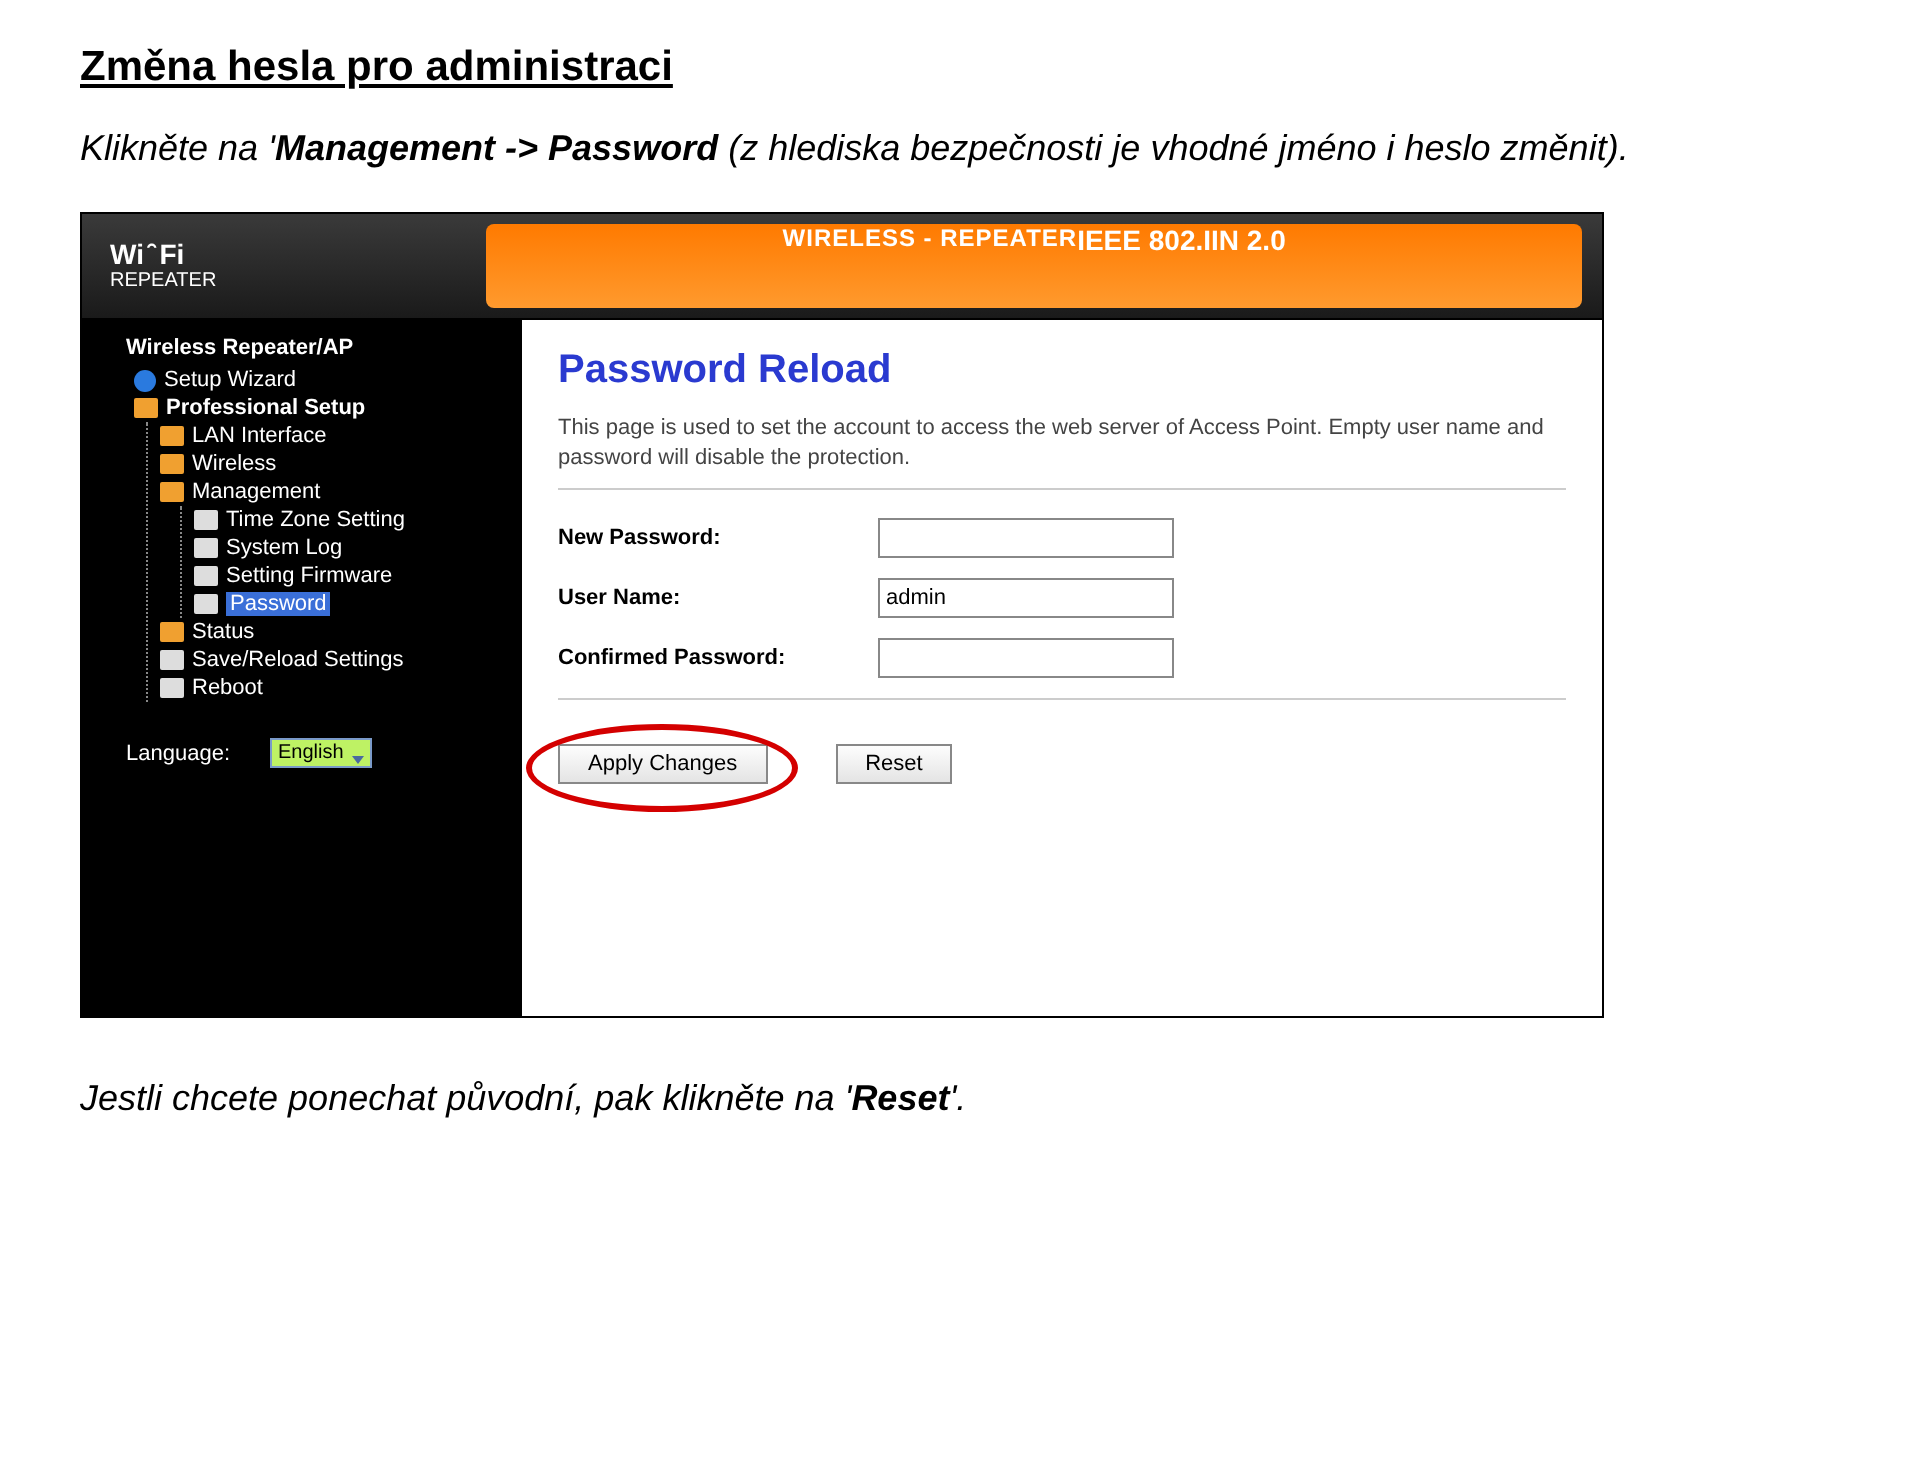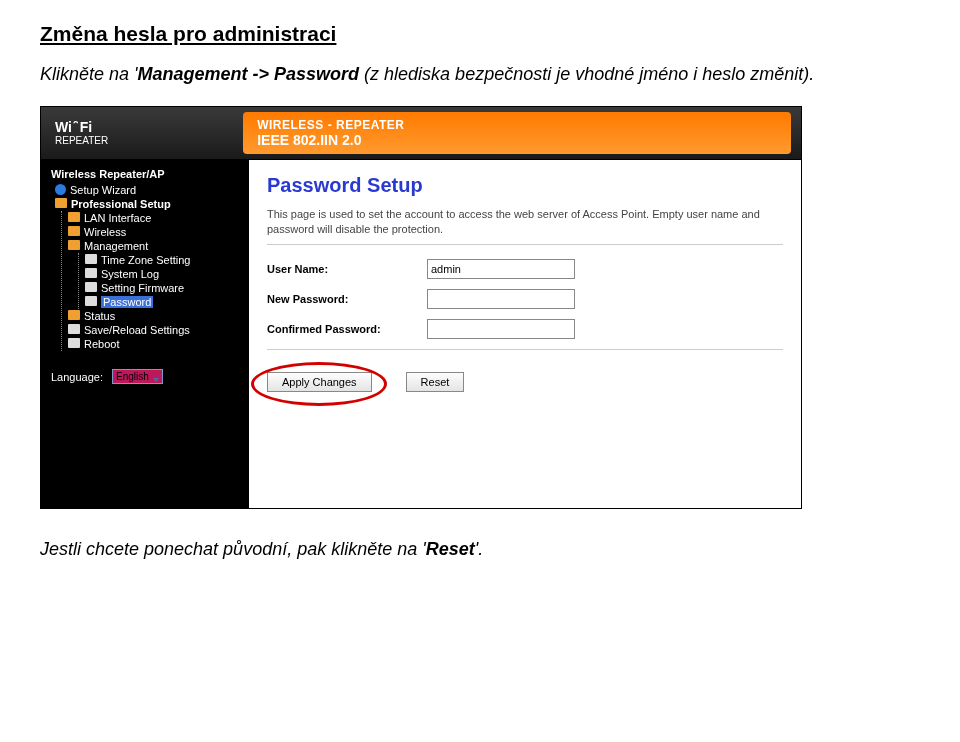--- a/index.html
+++ b/index.html
@@ -6,36 +6,36 @@
   .page{padding:22px 40px 30px 40px}
   .doc-title{font-size:21px;font-weight:bold;text-decoration:underline;margin-bottom:16px}
   .doc-p{font-size:18px;line-height:1.35;margin:10px 0}
   .italic{font-style:italic}
   .bold{font-weight:bold}
   
   .app{width:760px;margin:20px 0 28px 0;background:#000;border:1px solid #000}
   .app-head{height:52px;background:linear-gradient(#3a3a3a,#1a1a1a);display:flex;align-items:center;color:#fff;border-bottom:1px solid #000}
   .logo{margin-left:14px;font-size:10px;line-height:1.1}
   .logo-wf{font-size:14px;font-weight:bold}
-  .banner{margin-left:135px;background:linear-gradient(#ff7a00,#ff9a2e);height:42px;border-radius:4px;flex:1;margin-right:10px;display:flex;flex-direction:column;justify-content:center;padding:0 14px;color:#fff}
+  .banner{margin-left:135px;background:linear-gradient(#ff7a00,#ff9a2e);height:42px;border-radius:4px;flex:1;margin-right:10px;display:flex;justify-content:center;padding:0 14px;color:#fff}
   .banner-t1{font-size:12px;font-weight:bold;letter-spacing:.5px}
   .banner-t2{font-size:14px;font-weight:bold}
   .body-row{display:flex;background:#000;min-height:348px}
-  .sidebar{width:192px;background:#000;color:#fff;font-size:11px;padding:8px 6px 8px 10px}
+  .sidebar{width:192px;background:#000;color:#fff;font-size:11px;padding:8px 6px 8px 22px}
   .side-title{font-weight:bold;font-size:11px;margin-bottom:3px}
-  .side-item{display:flex;align-items:flex-start;gap:4px;padding:1px 0;margin-left:4px}
+  .side-item{display:flex;align-items:center;gap:4px;padding:1px 0;margin-left:4px}
   .side-sub{margin-left:20px}
   .side-sub .side-item{margin-left:0}
   .ic{width:12px;height:10px;background:#f0a030;border-radius:1px;display:inline-block;flex:none}
   .ic-blue{background:#2a7adf;border-radius:50%;width:11px;height:11px}
   .ic-doc{background:#ddd}
   .hl{background:#3a6fd8;color:#fff;padding:0 2px}
   .dotline{border-left:1px dotted #888;margin-left:10px;padding-left:6px}
-  .lang-row{margin-top:18px;font-size:11px;color:#fff;display:flex;align-items:center;gap:9px}
-  .sel-lang{background:#be185d;color:#000;font-size:10px;padding:1px 3px;border:1px solid #7a9ac9;display:flex;align-items:flex-end;gap:4px}
+  .lang-row{margin-top:18px;font-size:11px;color:#fff;display:flex;align-items:center;gap:20px}
+  .sel-lang{background:#bef264;color:#000;font-size:10px;padding:1px 3px;border:1px solid #7a9ac9;display:flex;align-items:flex-end;gap:4px}
   .sel-car{width:0;height:0;border-left:3px solid transparent;border-right:3px solid transparent;border-top:4px solid #4a6aa0}
   .main{flex:1;background:#fff;padding:14px 18px 20px 18px}
   .setup-title{color:#2a3ad0;font-size:20px;font-weight:bold;margin-bottom:10px}
   .desc{font-size:11px;color:#444;line-height:1.3;margin-bottom:8px}
   .hr{height:1px;background:#ccc;margin:4px 0 14px 0}
   .form-row{display:flex;align-items:center;margin:10px 0;font-size:11px}
   .form-lbl{width:160px;font-weight:bold}
   .form-input{width:140px;height:16px;border:1px solid #888;font-size:11px;padding:1px 3px;background:#fff}
   .btn-row{margin-top:22px;display:flex;align-items:center;gap:34px;position:relative}
   .btn-app{padding:3px 14px;font-size:11px;border:1px solid #888;background:linear-gradient(#fdfdfd,#e4e4e4);cursor:pointer}
@@ -120,31 +120,31 @@
         <div class="lang-row">
           <span>Language:</span>
           <span class="sel-lang">
             <span>English</span>
             <span class="sel-car"></span>
           </span>
         </div>
       </div>
 
       <div class="main">
-        <div class="setup-title">Password Setup</div>
+        <div class="setup-title">Password Reload</div>
         <div class="desc">This page is used to set the account to access the web server of Access Point. Empty user name and password will disable the protection.</div>
         <div class="hr"></div>
 
         <div class="form-row">
+          <div class="form-lbl">New Password:</div>
+          <input class="form-input" type="password" style="">
+        </div>
+        <div class="form-row">
           <div class="form-lbl">User Name:</div>
           <input class="form-input" value="admin" style="">
-        </div>
-        <div class="form-row">
-          <div class="form-lbl">New Password:</div>
-          <input class="form-input" type="password" style="">
         </div>
         <div class="form-row">
           <div class="form-lbl">Confirmed Password:</div>
           <input class="form-input" type="password" style="">
         </div>
         <div class="hr"></div>
 
         <div class="btn-row">
           <div class="circ"></div>
           <button class="btn-app">Apply Changes</button>

